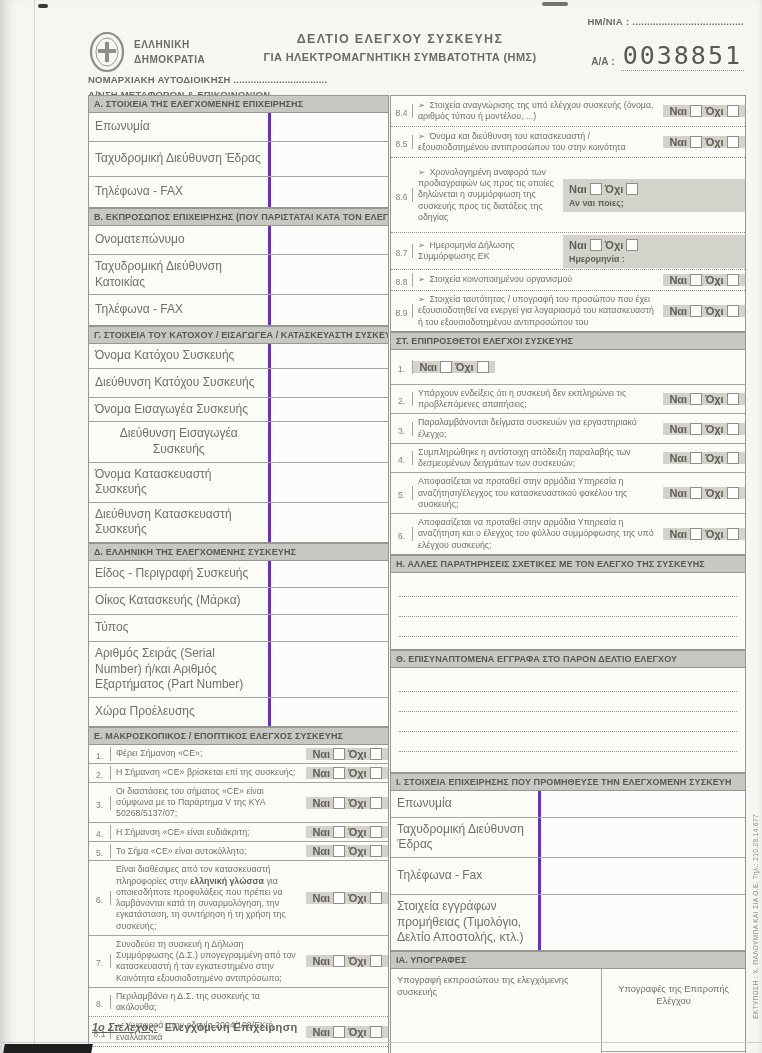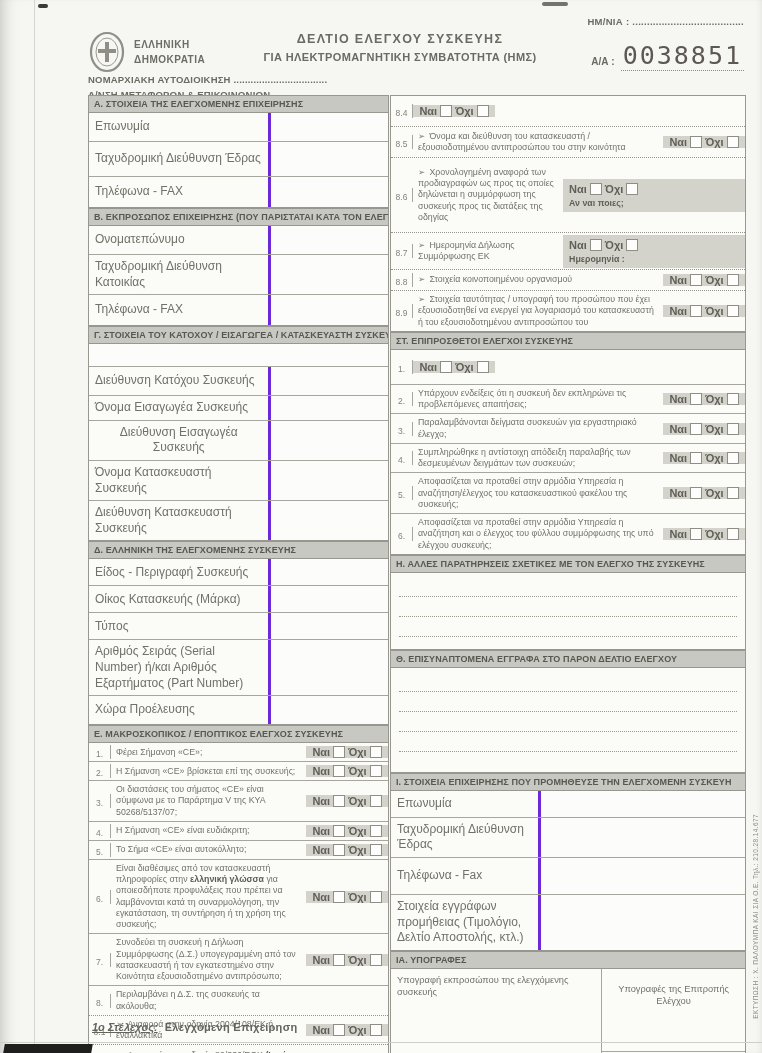--- a/index.html
+++ b/index.html
@@ -149,20 +149,21 @@
           <div class="f-value"></div>
         </div>
         <div class="f-row" style="min-height: 30px;">
           <div class="f-label" style="width: 56%;">Τηλέφωνα - FAX</div>
           <div class="f-value"></div>
         </div>
       </div>
       <div class="sec-header">Γ. ΣΤΟΙΧΕΙΑ ΤΟΥ ΚΑΤΟΧΟΥ / ΕΙΣΑΓΩΓΕΑ / ΚΑΤΑΣΚΕΥΑΣΤΗ ΣΥΣΚΕΥΗΣ</div>
       <div class="sec-body">
         <div class="f-row" style="min-height: 22px;">
+          <div class="f-label" style="width: 56%;">Όνομα Κατόχου Συσκευής</div>
           <div class="f-value"></div>
         </div>
         <div class="f-row" style="min-height: 28px;">
           <div class="f-label" style="width: 56%;">Διεύθυνση Κατόχου Συσκευής</div>
           <div class="f-value"></div>
         </div>
         <div class="f-row" style="min-height: 22px;">
           <div class="f-label" style="width: 56%;">Όνομα Εισαγωγέα Συσκευής</div>
           <div class="f-value"></div>
         </div>
@@ -330,20 +331,21 @@
               </span>
             </div>
           </div>
         </div>
       </div>
     </div>
   <div id="col-right" class="col col-right">
       <div class="sec-body no-title">
         <div class="c-row dotted" style="min-height: 30px;">
           <div class="c-num">8.4</div>
+          <div class="c-text"><span class="arrow">➢ </span>Στοιχεία αναγνώρισης της υπό ελέγχου συσκευής (όνομα, αριθμός τύπου ή μοντέλου, ...)</div>
           <div class="c-cb">
             <span class="cb-pair">
               <span class="cb-label">Ναι</span>
               <span class="cb-box"></span>
               <span class="cb-label">Όχι</span>
               <span class="cb-box"></span>
             </span>
           </div>
         </div>
         <div class="c-row dotted" style="min-height: 30px;">

